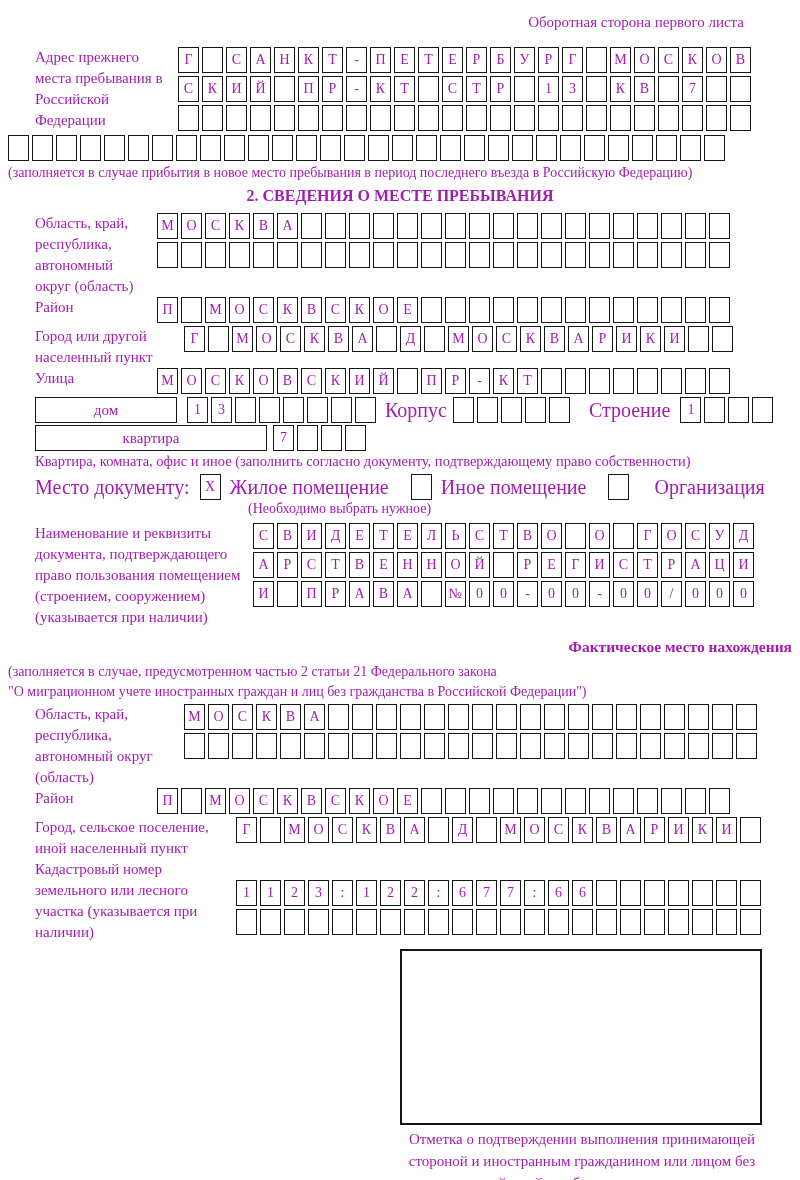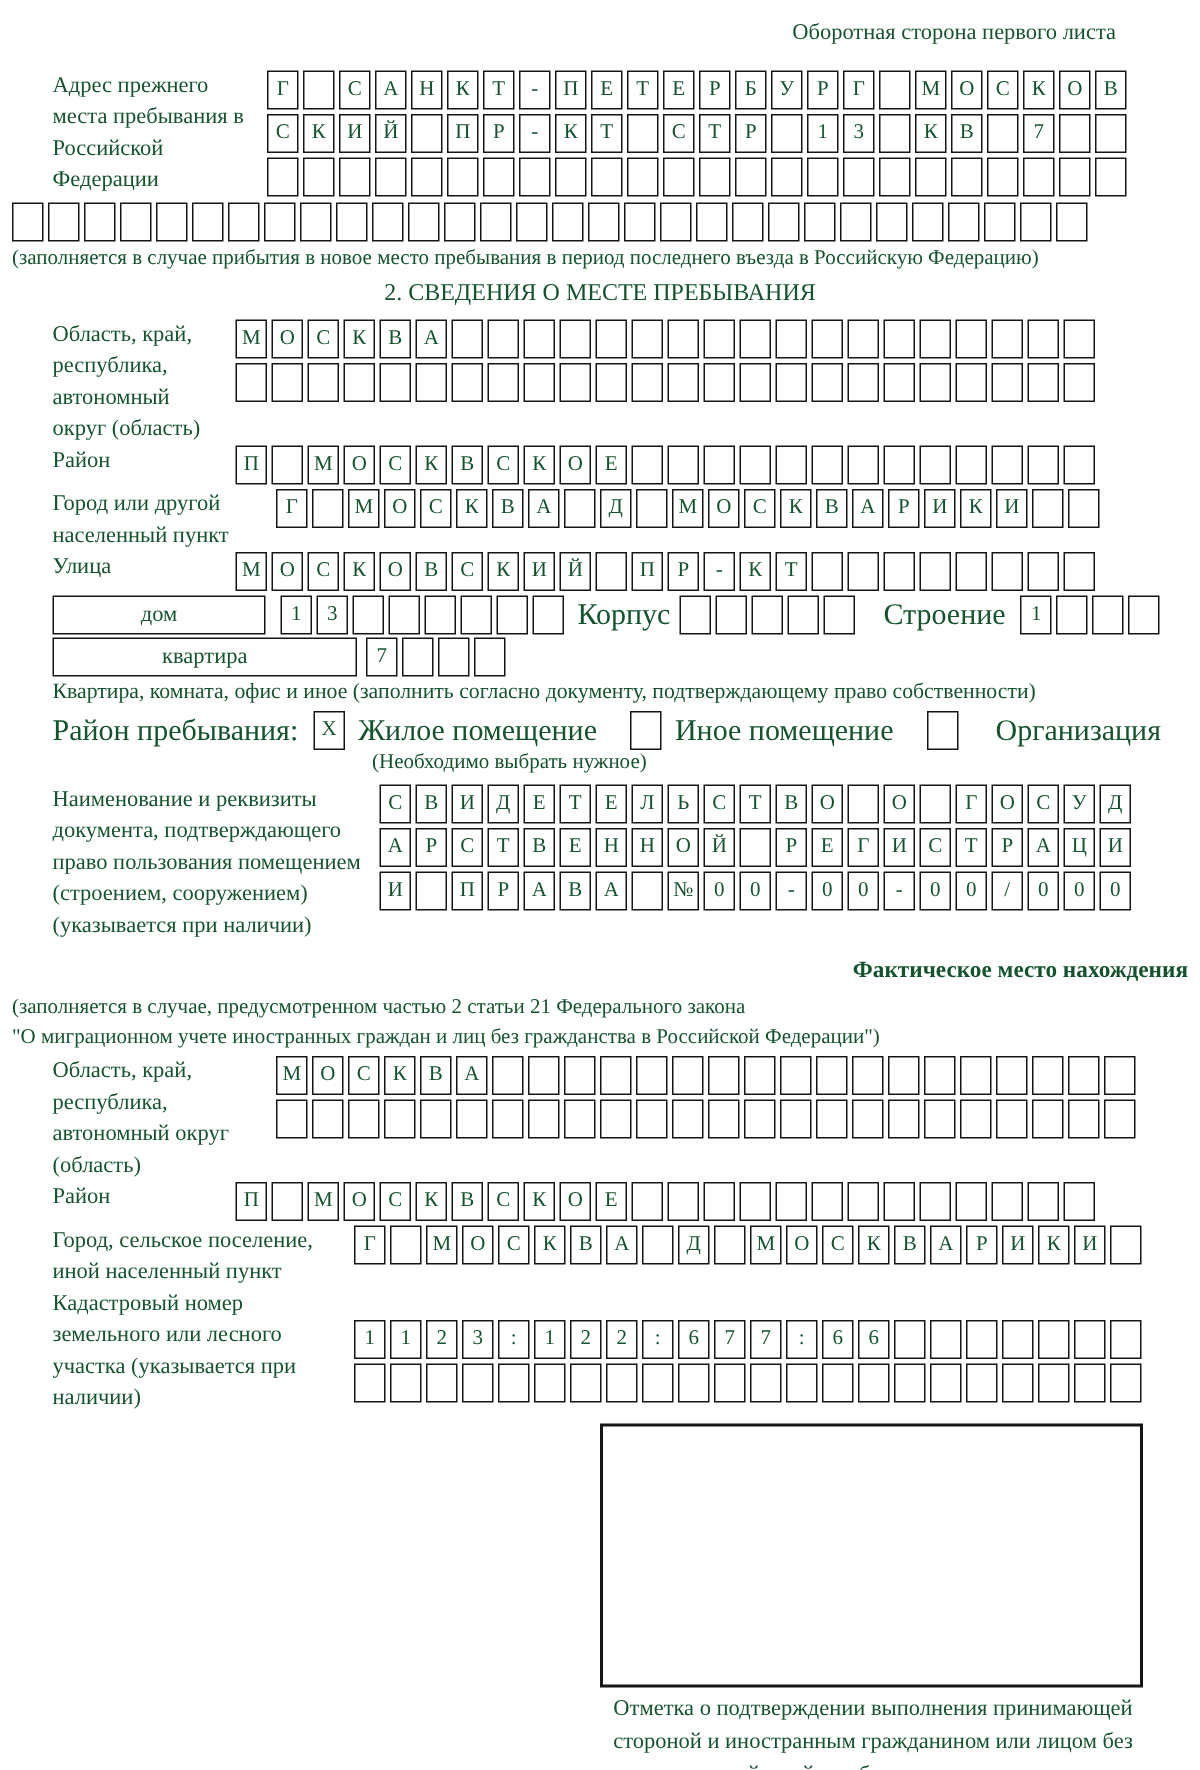--- a/index.html
+++ b/index.html
@@ -2,21 +2,21 @@
 <html><head>
 <meta charset="utf-8">
 <style>
   * { margin:0; padding:0; box-sizing:border-box; }
   html,body { background:#ffffff; }
   .page {
     position:relative;
     width:800px; height:1180px;
     margin:0 auto;
     background:#ffffff;
-    color:#14532d;
+    color:#a21caf;
     font-family:"Liberation Serif","DejaVu Serif",serif;
     padding:14px 8px 0 8px;
     overflow:hidden;
   }
   .corner-note {
     text-align:right;
     padding-right:48px;
     font-size:15px;
     margin-bottom:16px;
   }
@@ -39,21 +39,21 @@
     width:21px; height:26px;
     border:1.5px solid #151515;
     margin-right:3px;
     font-size:14px; line-height:23px;
     text-align:center;
     background:#fff;
   }
   .full-row { margin-left:0; margin-top:1px; }
   .note-center { font-size:14px; margin:4px 0 4px 0; }
   .note-left   { font-size:14.5px; margin:1px 0 3px 27px; }
-  .sec-header  { text-align:center; font-weight:normal; font-size:16px; margin:6px 0 8px 0; }
+  .sec-header  { text-align:center; font-weight:bold; font-size:16px; margin:6px 0 8px 0; }
   .sub-header  { text-align:right; font-weight:bold; font-size:15.5px; margin:10px 0 8px 0; }
   .wide-box {
     border:1.5px solid #151515;
     height:26px;
     display:flex; align-items:center; justify-content:center;
     font-size:15px;
     flex:0 0 auto;
   }
   .inline-lbl { font-size:20px; line-height:26px; flex:0 0 auto; }
   .gap6  { width:6px;  flex:0 0 auto; }
@@ -386,33 +386,33 @@
     <div class="gap10"></div>
     <div class="cell-row" style="margin-bottom:0;">
         <span class="cell">1</span>
         <span class="cell"></span>
         <span class="cell"></span>
         <span class="cell"></span>
       </div>
   </div>
 
   <div class="form-line" style="margin-left:27px; margin-bottom:2px;">
-    <div class="wide-box" style="width:203px;">квартира</div>
+    <div class="wide-box" style="width:232px;">квартира</div>
     <div class="gap6"></div>
     <div class="cell-row" style="margin-bottom:0;">
         <span class="cell">7</span>
         <span class="cell"></span>
         <span class="cell"></span>
         <span class="cell"></span>
       </div>
   </div>
   <div class="note-left">Квартира, комната, офис и иное (заполнить согласно документу, подтверждающему право собственности)</div>
 
   <div class="stay-line" style="margin-left:27px;">
-    <div class="inline-lbl">Район пребывания:</div>
+    <div class="inline-lbl">Место документу:</div>
     <div class="gap10"></div>
     <span class="cell">X</span>
     <div class="gap6"></div>
     <div class="inline-lbl">Жилое помещение</div>
     <div class="gap22"></div>
     <span class="cell"></span>
     <div class="gap6"></div>
     <div class="inline-lbl">Иное помещение</div>
     <div class="gap22"></div>
     <span class="cell"></span>

